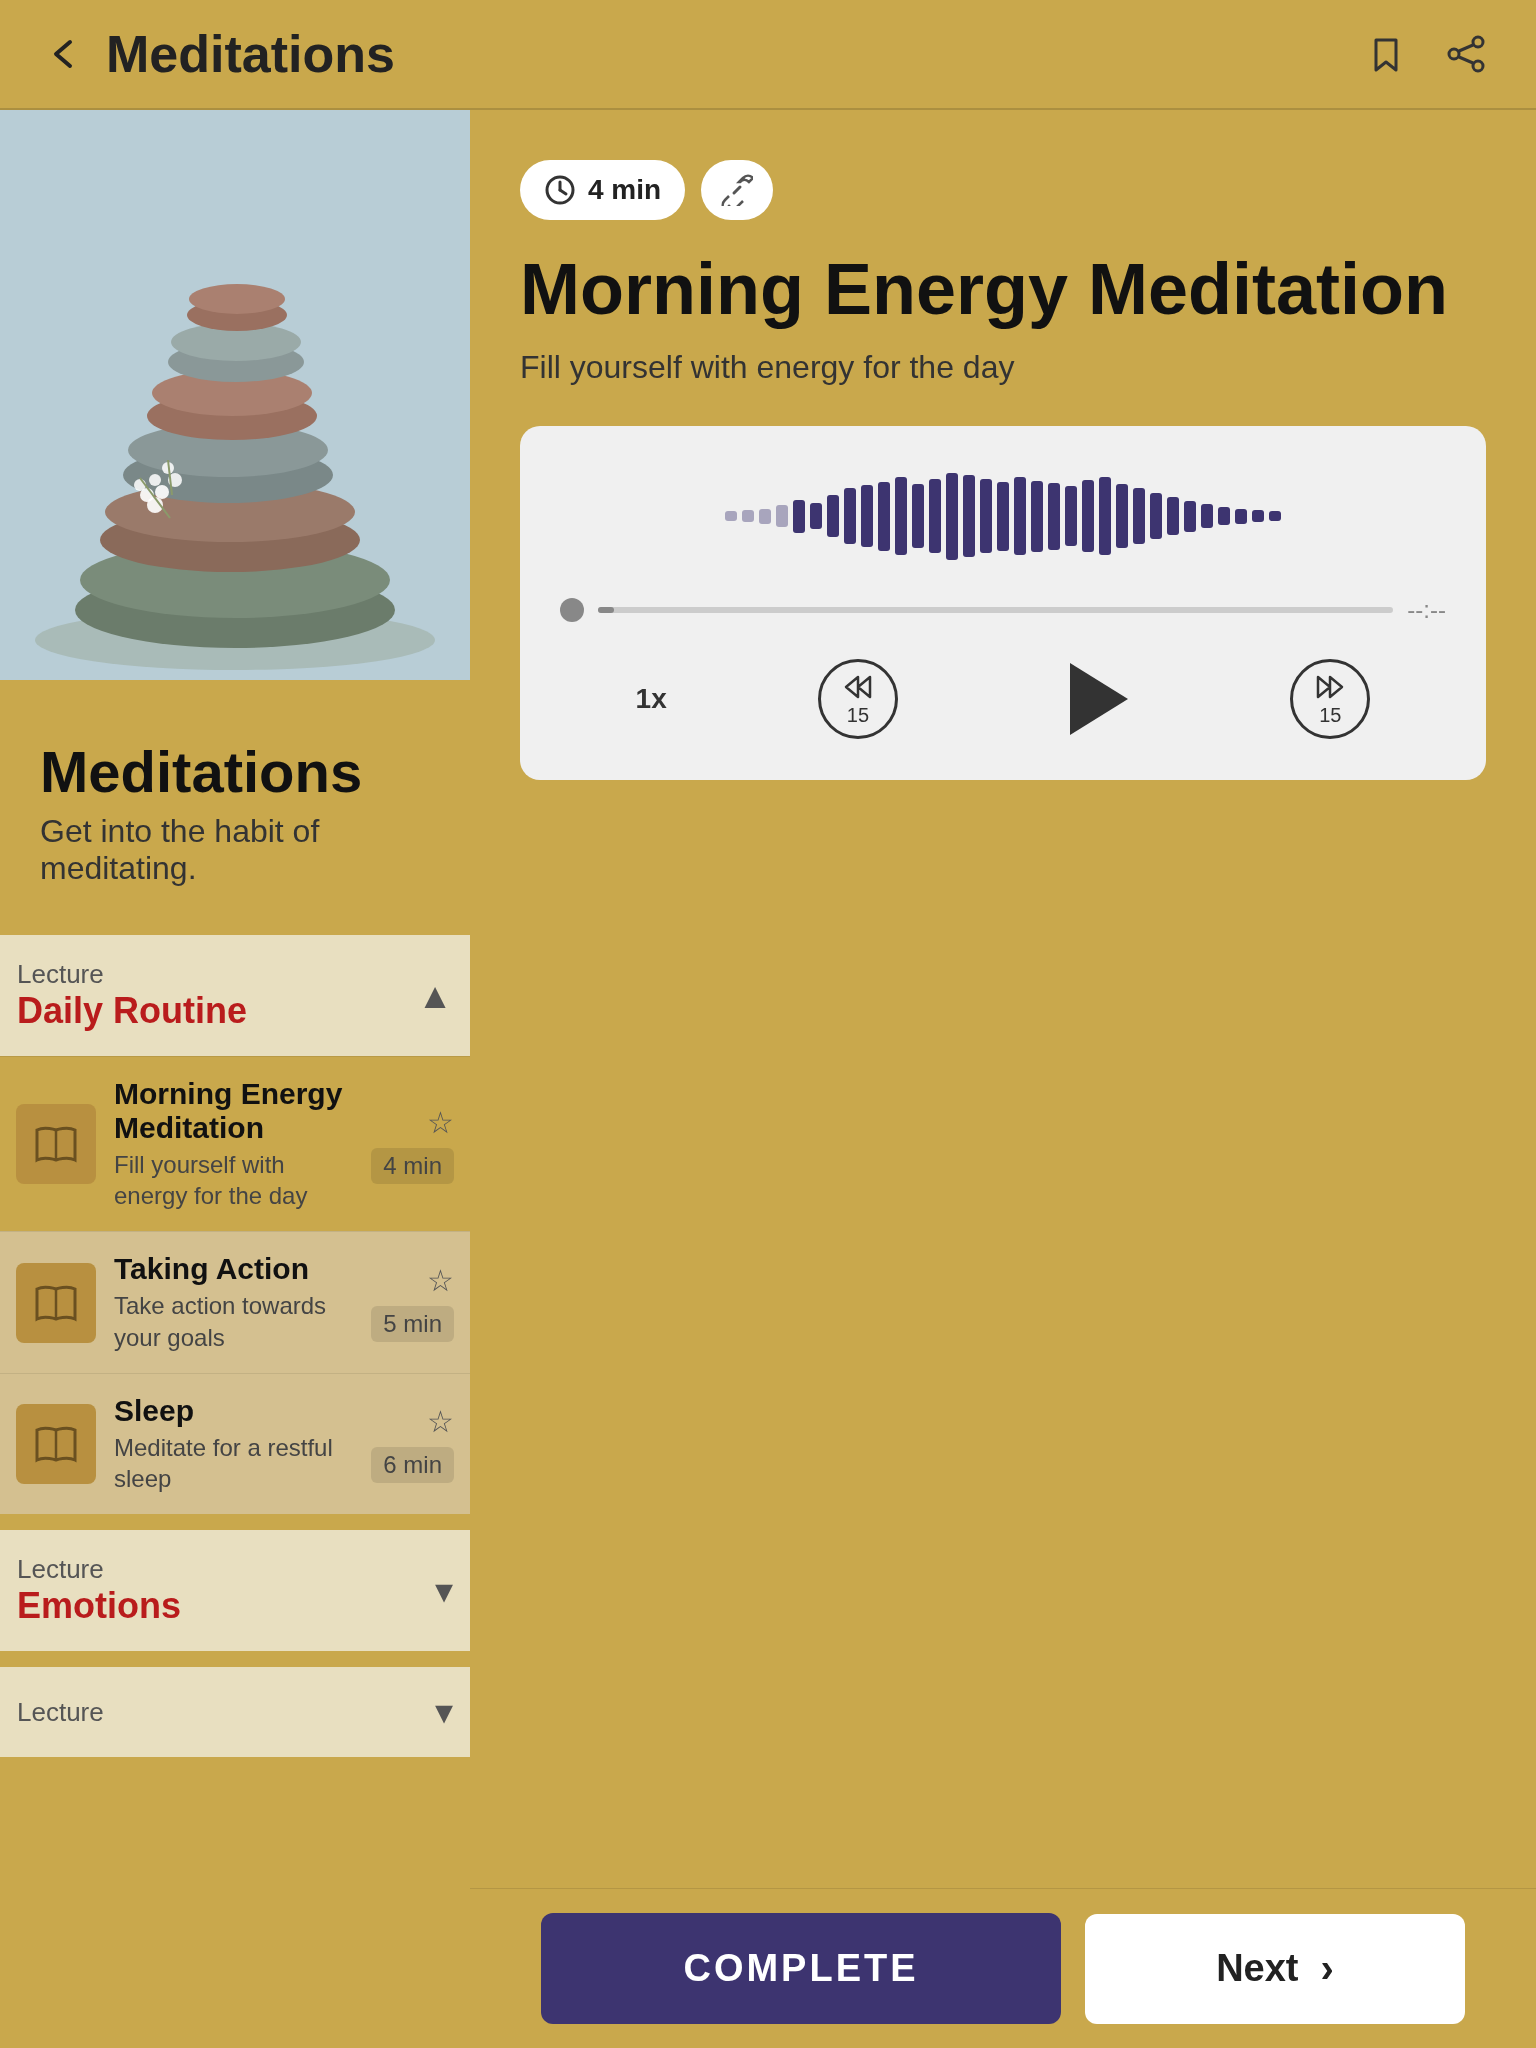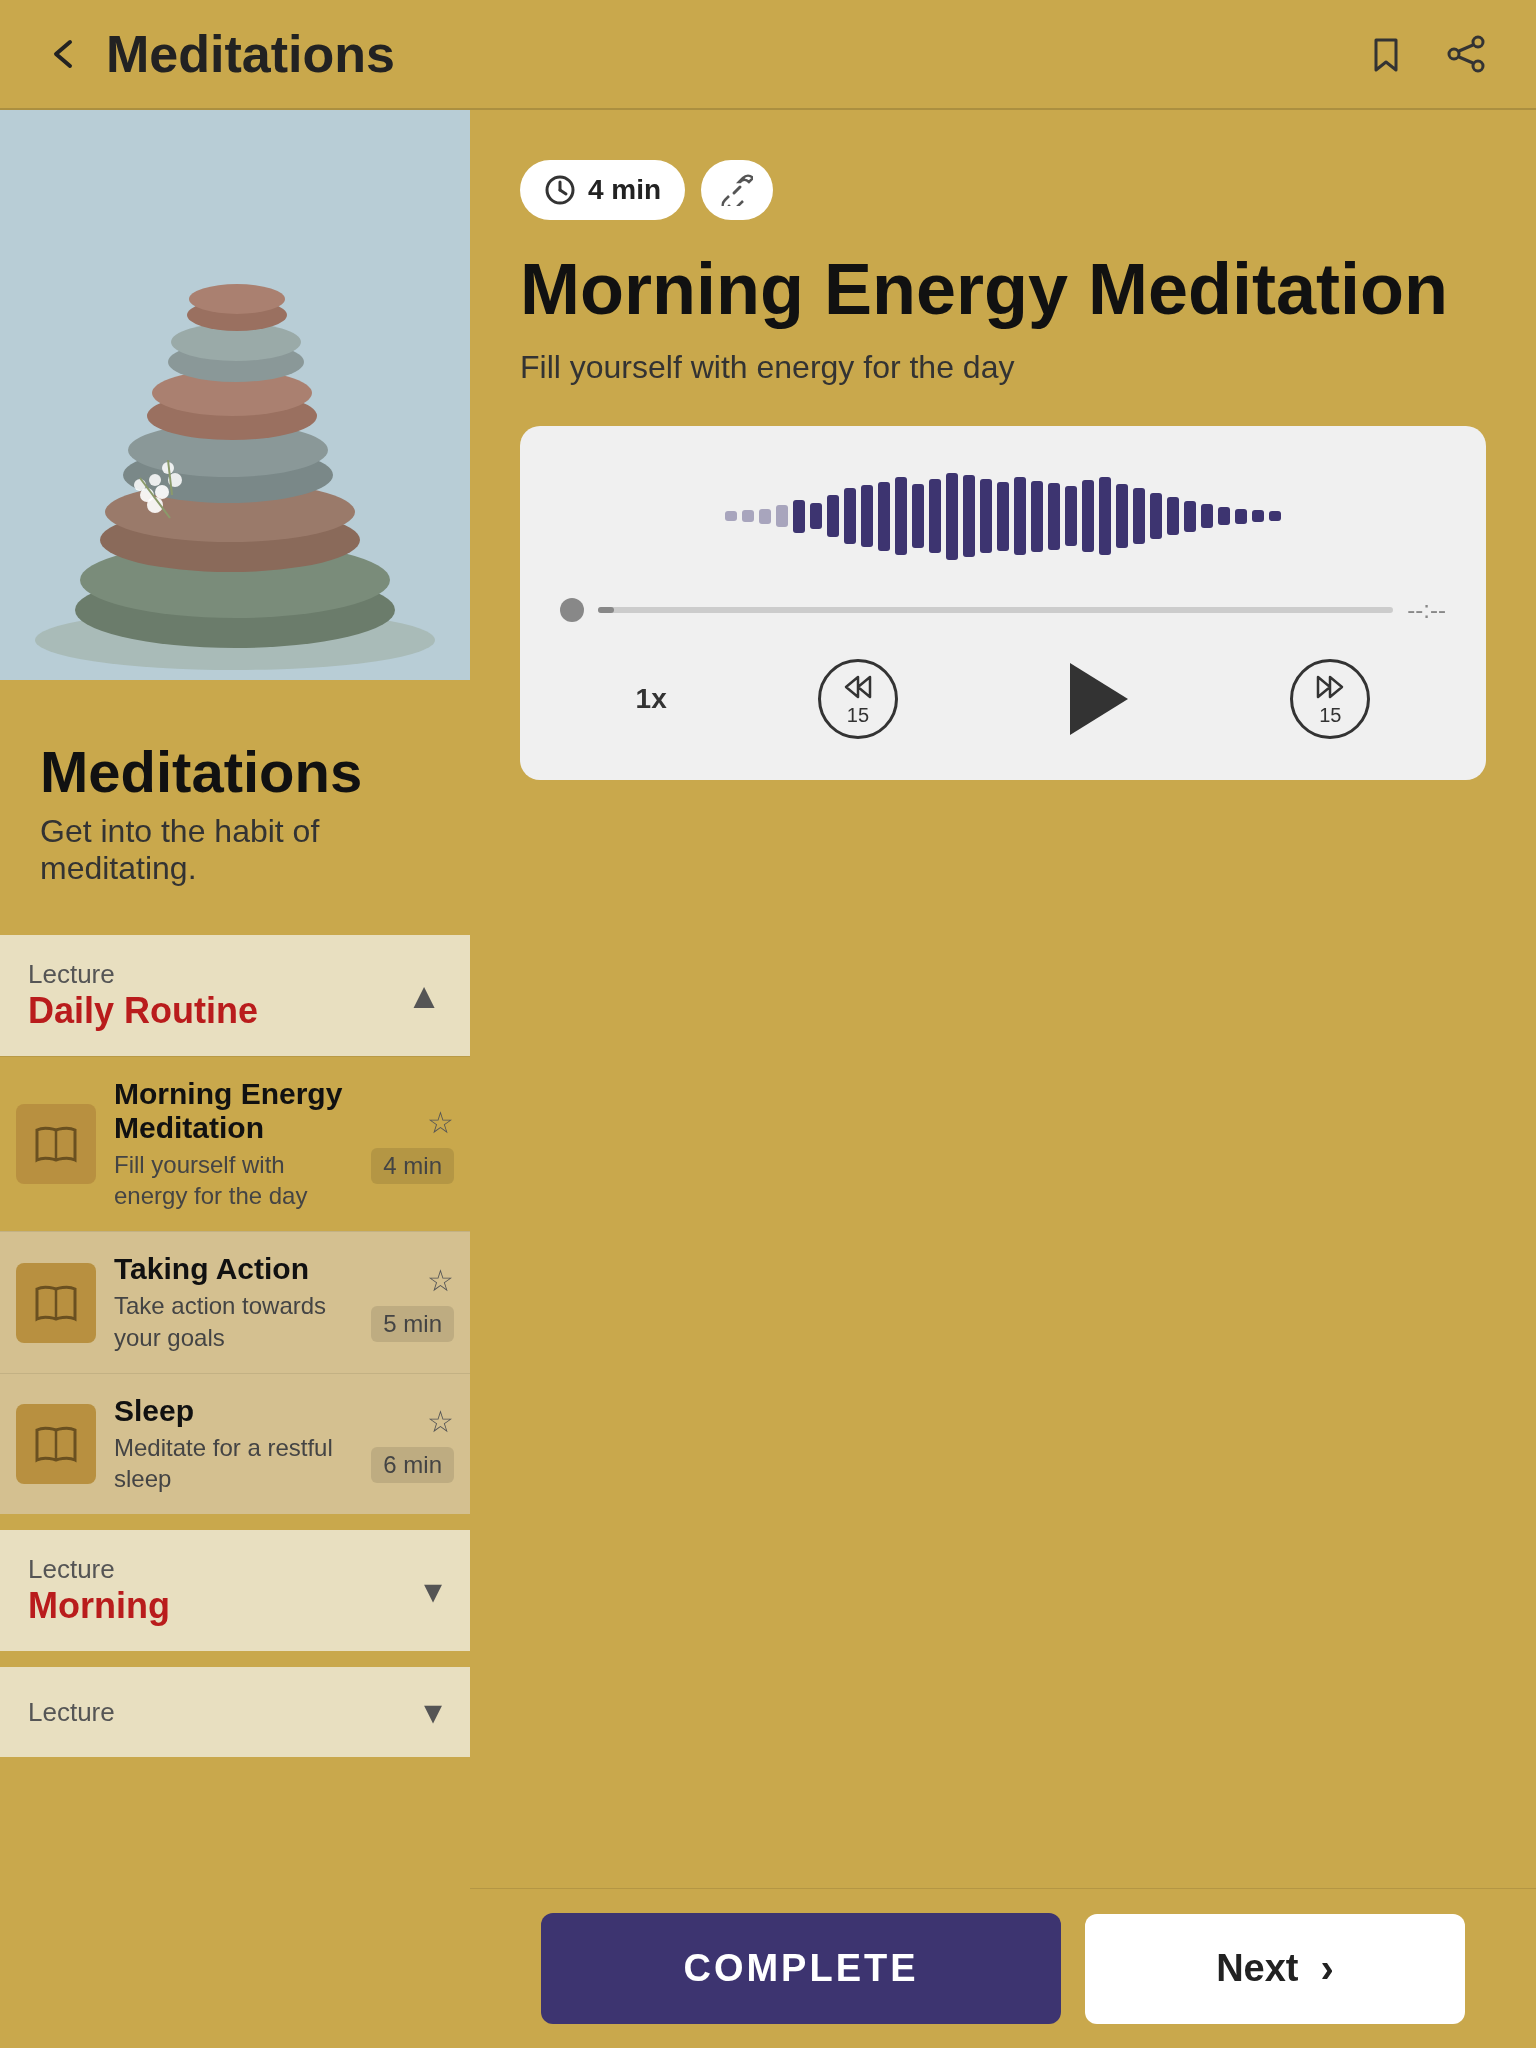--- a/index.html
+++ b/index.html
@@ -97,21 +97,21 @@
 
     
     .lecture-section {
       background: #e8dfc0;
       margin: 8px 0;
     }
     .lecture-header {
       display: flex;
       align-items: center;
       justify-content: space-between;
-      padding: 24px 28px;
+      padding: 24px 17px;
       cursor: pointer;
     }
     .lecture-label {
       font-size: 26px;
       color: #555;
     }
     .lecture-name {
       font-size: 36px;
       font-weight: 700;
       color: #b91c1c;
@@ -509,21 +509,21 @@
           <span class="star-btn">☆</span>
           <span class="lesson-duration">6 min</span>
         </div>
       </div>
     </div>
 
     <div class="lecture-section">
       <div class="lecture-header">
         <div>
           <div class="lecture-label">Lecture</div>
-          <div class="lecture-name">Morning</div>
+          <div class="lecture-name">Emotions</div>
         </div>
         <span class="chevron-icon">▾</span>
       </div>
     </div>
 
     <div class="lecture-section">
       <div class="lecture-header">
         <div>
           <div class="lecture-label">Lecture</div>
           <div class="lecture-name"></div>

